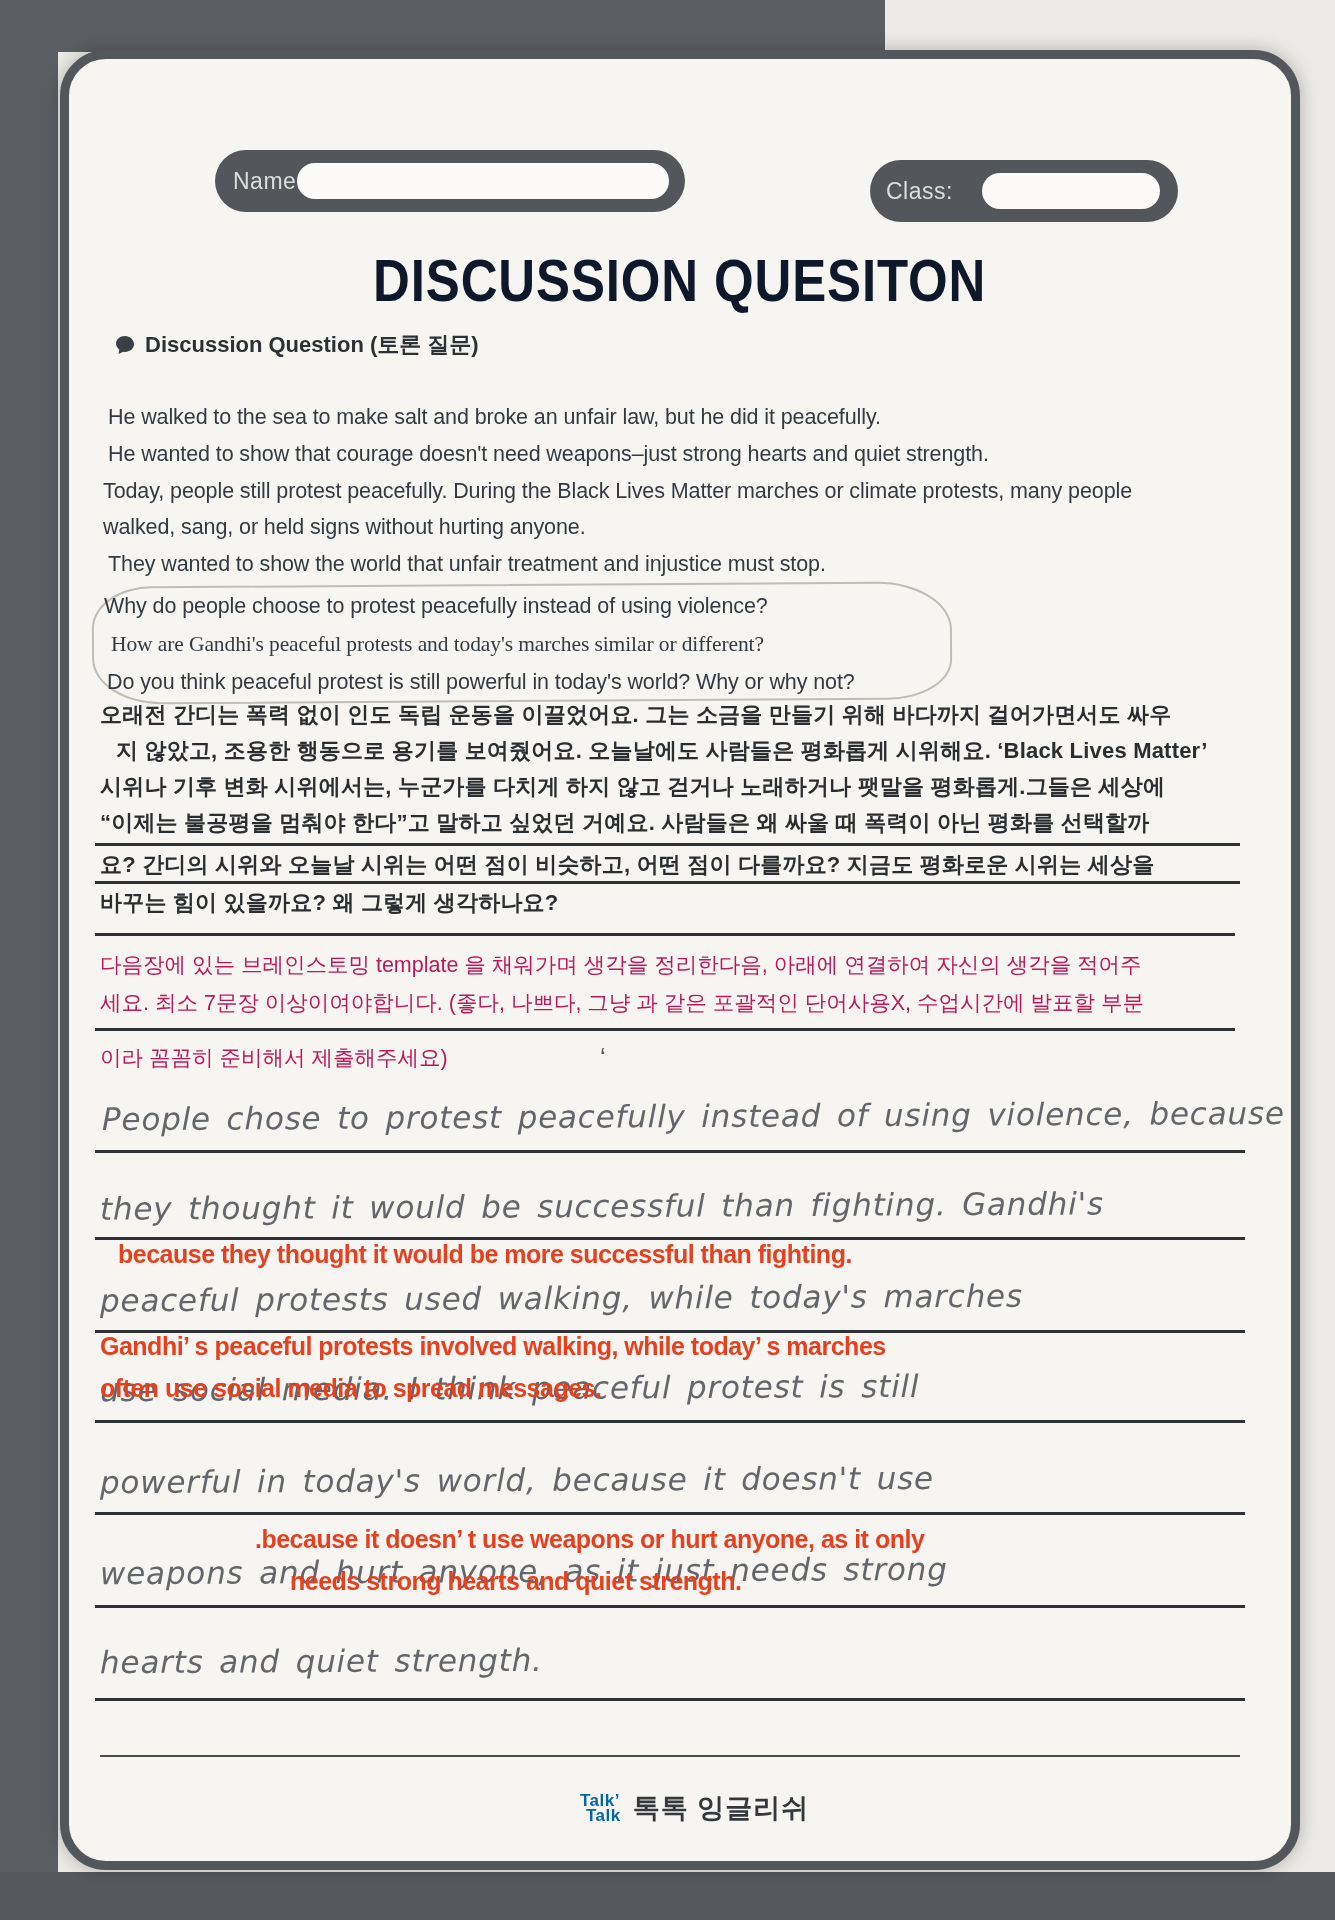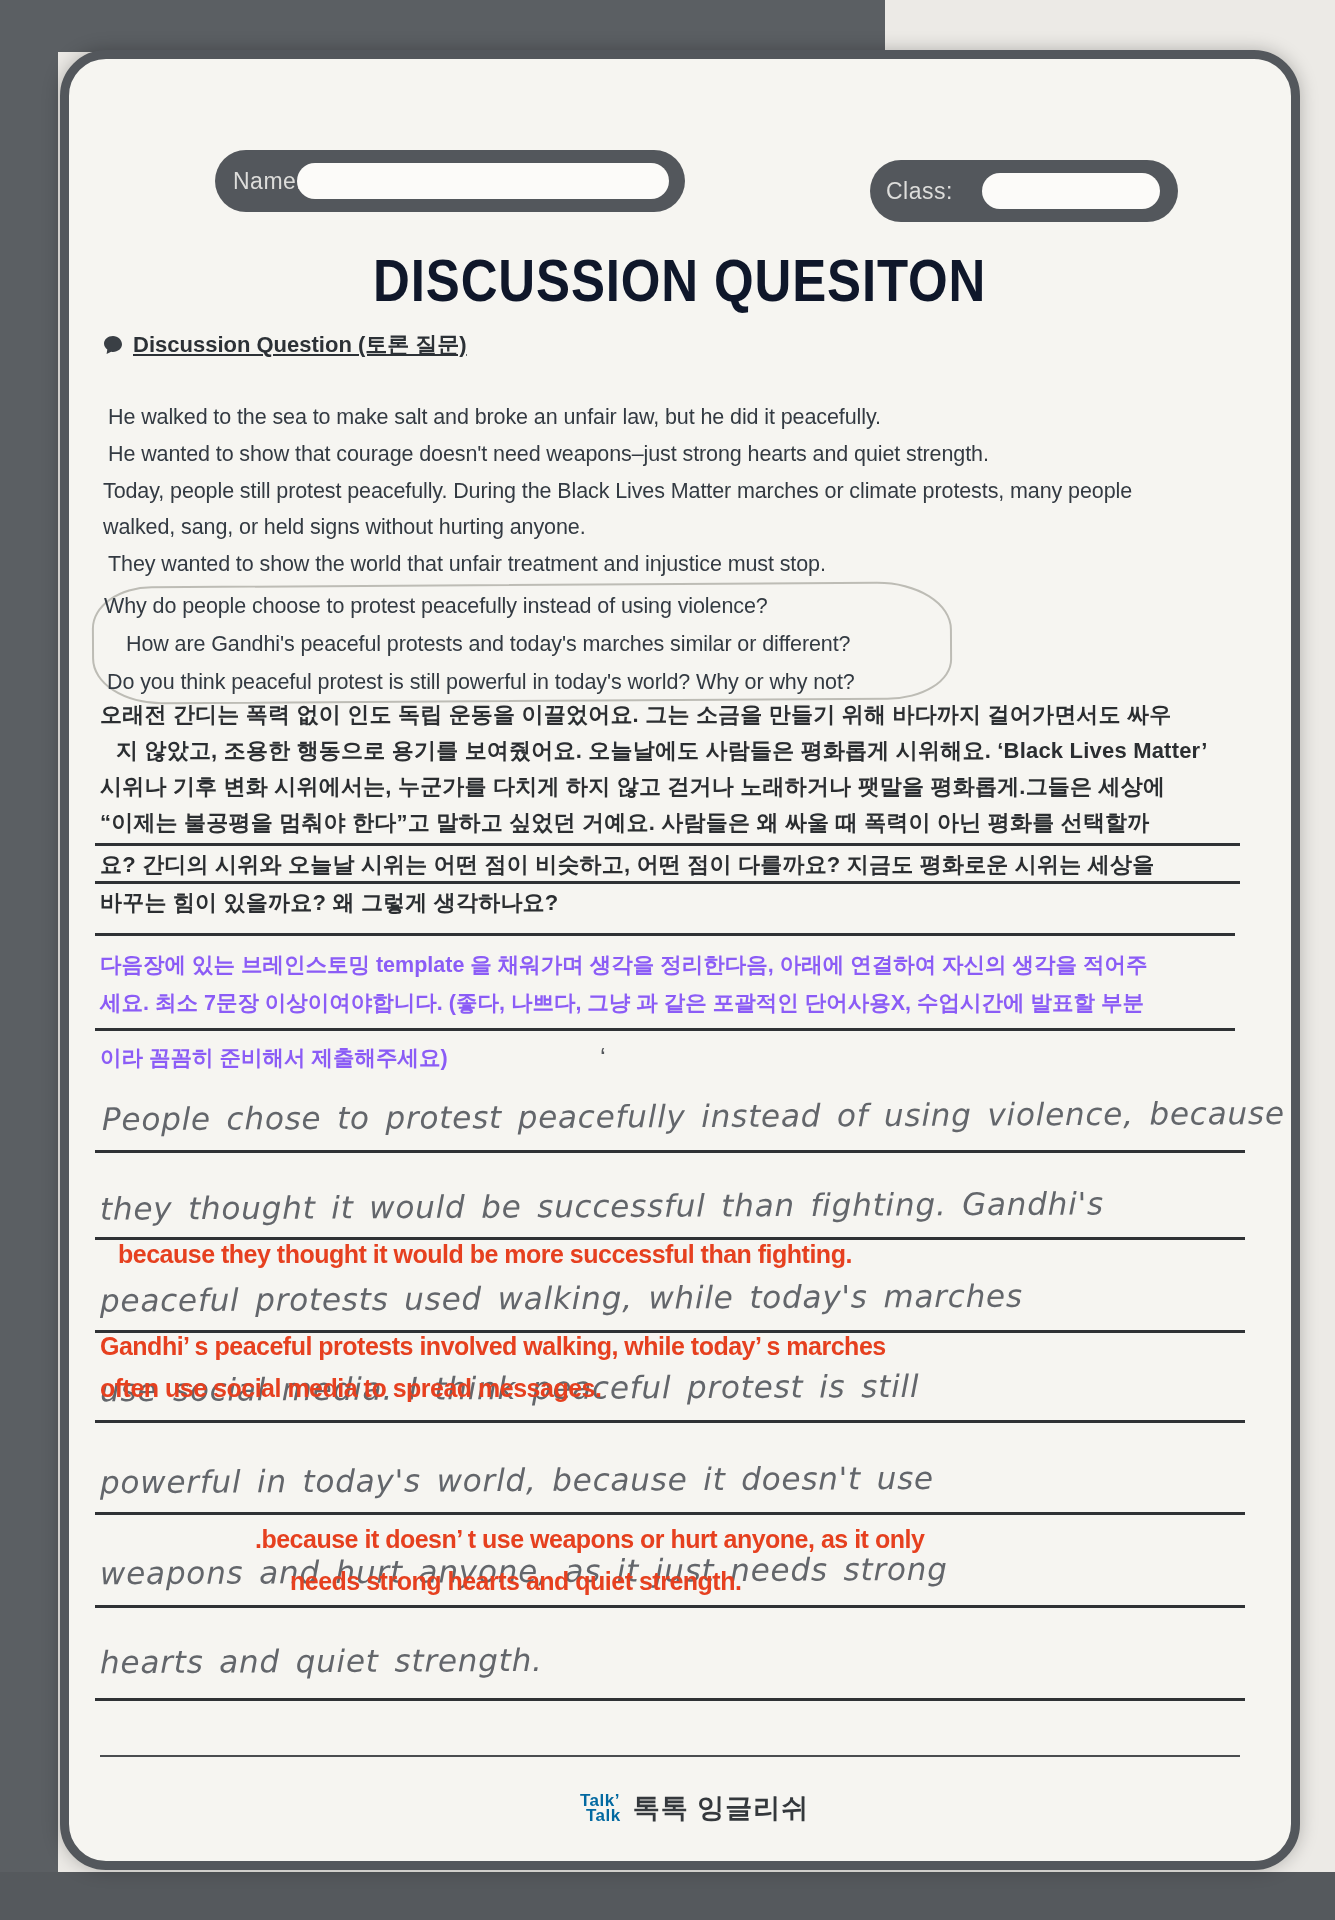--- a/index.html
+++ b/index.html
@@ -11,21 +11,21 @@
          background:#f6f5f1;border:9px solid #53575c;border-radius:46px;
          box-shadow:0 0 18px rgba(0,0,0,.25);}
   .pill{position:absolute;background:#53575c;border-radius:32px;display:flex;align-items:center;}
   .pill .lbl{color:#dddddb;font-size:23px;letter-spacing:.5px;}
   .pill .box{background:#fcfbf9;border-radius:18px;height:36px;}
   .title{font-weight:800;color:#0f172a;text-align:center;}
   .title span{display:inline-block;transform:scaleX(.85);transform-origin:center;
               font-size:60px;letter-spacing:1px;}
   .bodyline{font-size:21.5px;color:#333a42;font-weight:500;white-space:nowrap;letter-spacing:-.1px;}
   .kline{font-size:22px;color:#2b2e31;font-weight:600;white-space:nowrap;letter-spacing:.2px;}
-  .iline{font-size:21.5px;color:#8b5cf6;font-weight:700;white-space:nowrap;}
+  .iline{font-size:21.5px;color:#be185d;font-weight:400;white-space:nowrap;}
   .rule{background:#2f3235;height:3px;}
   .hw{font-family:"DejaVu Sans",sans-serif;font-style:italic;font-size:31px;color:#63666b;
       white-space:nowrap;letter-spacing:.8px;word-spacing:5px;transform:rotate(-.3deg);}
   .red{font-weight:700;font-size:25px;color:#e6401f;white-space:nowrap;letter-spacing:-.5px;}
   .oval{border:2px solid #bdbcb5;border-radius:60px 75px 65px 70px / 42px 48px 40px 46px;
         transform:rotate(-.35deg);}
   .hdr{display:flex;align-items:center;gap:10px;font-size:22px;font-weight:600;color:#2c3136;}
   .logo{display:flex;align-items:center;gap:12px;}
   .logo .stack{display:flex;flex-direction:column;line-height:15px;font-weight:700;
                font-size:17px;color:#0369a1;letter-spacing:.5px;}
@@ -49,36 +49,36 @@
   </div>
   <div class="pill" style="left:870px;top:160px;width:308px;height:62px;">
     <span class="lbl" style="margin-left:16px;">Class:</span>
     <span class="box" style="position:absolute;left:112px;top:13px;width:178px;"></span>
   </div>
 
   <div class="abs title" style="left:60px;top:246px;width:1240px;">
     <span>DISCUSSION QUESITON</span>
   </div>
 
-  <div class="abs hdr" style="left:103px;top:330px;text-decoration:underline;">
+  <div class="abs hdr" style="left:115px;top:330px;">
     <svg width="20" height="20" viewBox="0 0 20 20">
       <path d="M10 1 C5 1 1 4.4 1 8.6 c0 2.4 1.3 4.5 3.3 5.9 L3.6 19 l4.6-2.3 c.6.1 1.2.2 1.8.2 5 0 9-3.4 9-7.6 S15 1 10 1z" fill="#3a3f45"></path>
     </svg>
     <span>Discussion Question (토론 질문)</span>
   </div>
 
   <div class="abs bodyline" style="left:108px;top:405px;">He walked to the sea to make salt and broke an unfair law, but he did it peacefully.</div>
   <div class="abs bodyline" style="left:108px;top:442px;">He wanted to show that courage doesn't need weapons–just strong hearts and quiet strength.</div>
   <div class="abs bodyline" style="left:103px;top:479px;">Today, people still protest peacefully. During the Black Lives Matter marches or climate protests, many people</div>
   <div class="abs bodyline" style="left:103px;top:515px;">walked, sang, or held signs without hurting anyone.</div>
   <div class="abs bodyline" style="left:108px;top:552px;">They wanted to show the world that unfair treatment and injustice must stop.</div>
 
   <div class="abs oval" style="left:92px;top:584px;width:856px;height:114px;"></div>
   <div class="abs bodyline" style="left:104px;top:594px;">Why do people choose to protest peacefully instead of using violence?</div>
-  <div class="abs bodyline" style="left:126px;top:632px;">How are Gandhi's peaceful protests and today's marches similar or different?</div>
+  <div class="abs bodyline" style="left:111px;top:632px;font-family:Liberation Serif, serif;">How are Gandhi's peaceful protests and today's marches similar or different?</div>
   <div class="abs bodyline" style="left:107px;top:670px;">Do you think peaceful protest is still powerful in today's world? Why or why not?</div>
 
   <div class="abs kline" style="left:100px;top:700px;">오래전 간디는 폭력 없이 인도 독립 운동을 이끌었어요. 그는 소금을 만들기 위해 바다까지 걸어가면서도 싸우</div>
   <div class="abs kline" style="left:116px;top:736px;">지 않았고, 조용한 행동으로 용기를 보여줬어요. 오늘날에도 사람들은 평화롭게 시위해요. ‘Black Lives Matter’</div>
   <div class="abs kline" style="left:100px;top:772px;">시위나 기후 변화 시위에서는, 누군가를 다치게 하지 않고 걷거나 노래하거나 팻말을 평화롭게.그들은 세상에</div>
   <div class="abs kline" style="left:100px;top:808px;">“이제는 불공평을 멈춰야 한다”고 말하고 싶었던 거예요. 사람들은 왜 싸울 때 폭력이 아닌 평화를 선택할까</div>
   <div class="abs rule" style="left:95px;top:843px;width:1145px;"></div>
   <div class="abs kline" style="left:100px;top:850px;">요? 간디의 시위와 오늘날 시위는 어떤 점이 비슷하고, 어떤 점이 다를까요? 지금도 평화로운 시위는 세상을</div>
   <div class="abs rule" style="left:95px;top:881px;width:1145px;"></div>
   <div class="abs kline" style="left:100px;top:888px;">바꾸는 힘이 있을까요? 왜 그렇게 생각하나요?</div>

